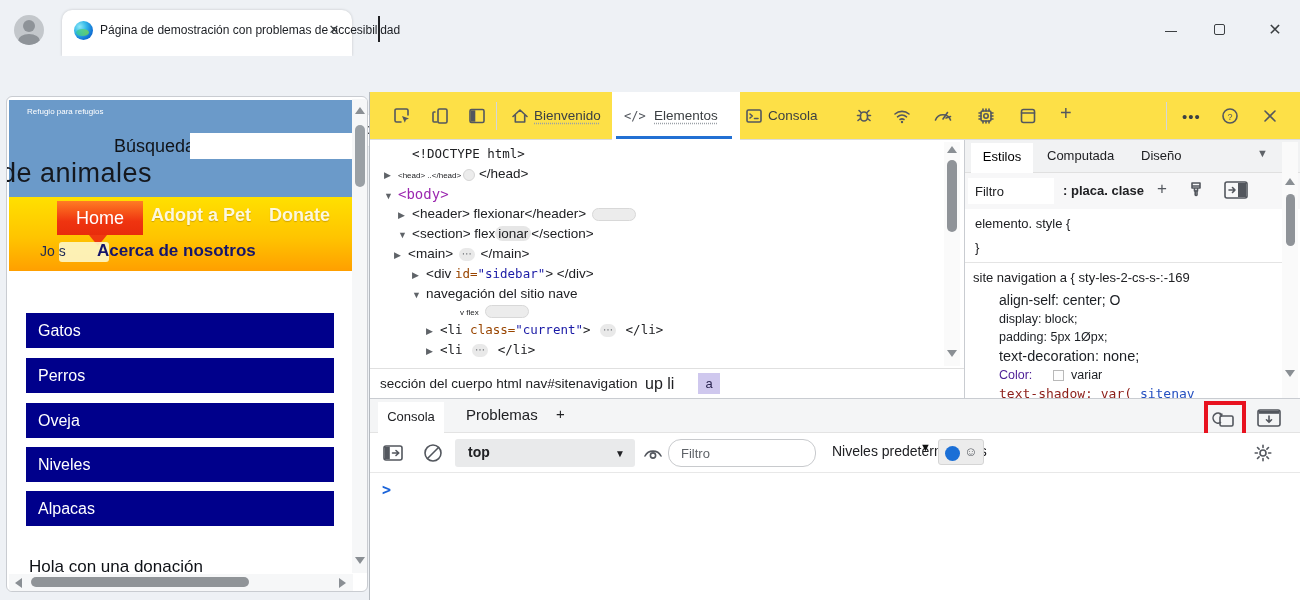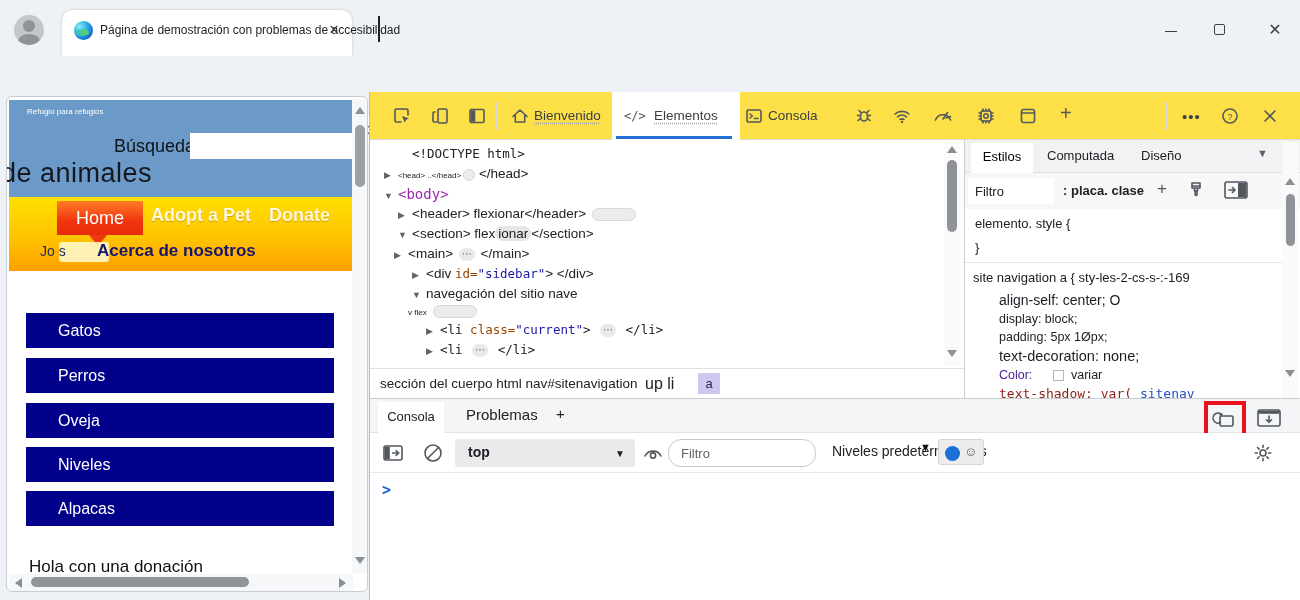--- a/index.html
+++ b/index.html
@@ -44,21 +44,21 @@
   #pg-search-input { left:181px; top:33px; width:163px; height:26px; background:#fff; border:none; }
   #pg-bigtitle { left:-8px; top:58px; font-size:27px; color:#15181e; letter-spacing:.5px; }
   #pg-nav { left:2px; top:100px; width:343px; height:74px; background:linear-gradient(180deg,#ffe000 0%, #ffc400 55%, #ff9f00 100%); }
   #pg-home { left:48px; top:4px; width:86px; height:34px; background:linear-gradient(180deg,#ff7c24 0%, #ef3410 60%, #e82c0c 100%); color:#fff; font-size:18px; text-align:center; line-height:34px; }
   #pg-home-tip { left:80px; top:38px; width:0; height:0; border-left:9px solid transparent; border-right:9px solid transparent; border-top:11px solid #ef3a10; }
   .pg-navlink { top:8px; font-size:18px; color:#fdf8dc; text-shadow:0 1px 1px rgba(120,80,0,.35); font-weight:bold; }
   #pg-nav-adopt { left:142px; } #pg-nav-donate { left:260px; }
   #pg-jos-chip { left:50px; top:45px; width:50px; height:20px; background:#fdf7c8; border-radius:3px; opacity:.9; }
   #pg-jos { left:31px; top:46px; font-size:14px; color:#1d2a56; }
   #pg-about { left:88px; top:44px; font-size:17px; font-weight:bold; color:#15156b; }
-  .pg-btn { left:19px; width:308px; height:35px; background:#00008b; color:#fff; font-size:16px; line-height:35px; padding-left:32px; }
+  .pg-btn { left:19px; width:308px; height:35px; background:#00008b; color:#fff; font-size:16px; line-height:35px; padding-left:12px; }
   #pg-footer { left:22px; top:460px; font-size:17px; color:#0e1116; }
   
   .sb-arrow { width:0; height:0; position:absolute; }
   #pg-vsb { left:345px; top:2px; width:16px; height:474px; background:#f6f7f8; }
   #pg-vsb .up { left:3px; top:8px; border-left:5px solid transparent; border-right:5px solid transparent; border-bottom:7px solid #8a8f94; }
   #pg-vsb .thumb { position:absolute; left:3px; top:26px; width:10px; height:62px; background:#9aa0a5; border-radius:5px; }
   #pg-vsb .down { left:3px; top:458px; border-left:5px solid transparent; border-right:5px solid transparent; border-top:7px solid #8a8f94; }
   #pg-hsb { left:2px; top:477px; width:344px; height:17px; background:#f6f7f8; }
   #pg-hsb .left { left:6px; top:4px; border-top:5px solid transparent; border-bottom:5px solid transparent; border-right:7px solid #8a8f94; }
   #pg-hsb .thumb { position:absolute; left:22px; top:3px; width:218px; height:10px; background:#909498; border-radius:5px; }
@@ -328,21 +328,21 @@
 
     <div id="dom-tree" class="abs">
         <div class="dom-row" style="padding-left: 28px;"><span class="dom-arrow"></span><span class="seg-mono">&lt;!DOCTYPE html&gt;</span></div>
         <div class="dom-row" style="padding-left: 14px;"><span class="dom-arrow">▶</span><span class="seg-tiny">&lt;head&gt; ..&lt;/head&gt;</span><span class="seg-dot"></span><span class="seg-sans"> &lt;/head&gt;</span></div>
         <div class="dom-row" style="padding-left: 14px;"><span class="dom-arrow">▼</span><span class="seg-tag">&lt;body&gt;</span></div>
         <div class="dom-row" style="padding-left: 28px;"><span class="dom-arrow">▶</span><span class="seg-sans">&lt;header&gt; flexionar&lt;/header&gt;</span><span class="seg-pill"></span></div>
         <div class="dom-row" style="padding-left: 28px;"><span class="dom-arrow">▼</span><span class="seg-sans">&lt;section&gt; flex</span><span class="seg-hl">ionar</span><span class="seg-sans">&lt;/section&gt;</span></div>
         <div class="dom-row" style="padding-left: 24px;"><span class="dom-arrow">▶</span><span class="seg-sans">&lt;main&gt; </span><span class="seg-badge">⋯</span><span class="seg-sans"> &lt;/main&gt;</span></div>
         <div class="dom-row" style="padding-left: 42px;"><span class="dom-arrow">▶</span><span class="seg-sans">&lt;div </span><span class="seg-attr">id=</span><span class="seg-val">"sidebar"</span><span class="seg-sans">&gt; &lt;/div&gt;</span></div>
         <div class="dom-row" style="padding-left: 42px;"><span class="dom-arrow">▼</span><span class="seg-sans">navegación del sitio nave</span></div>
-        <div class="dom-row tiny-row" style="padding-left: 24px;"><span class="dom-arrow"></span><span class="seg-tiny">v flex</span><span class="seg-pill"></span></div>
+        <div class="dom-row tiny-row" style="padding-left: 76px;"><span class="dom-arrow"></span><span class="seg-tiny">v flex</span><span class="seg-pill"></span></div>
         <div class="dom-row" style="padding-left: 56px;"><span class="dom-arrow">▶</span><span class="seg-mono">&lt;li </span><span class="seg-attr">class=</span><span class="seg-val">"current"</span><span class="seg-mono">&gt; </span><span class="seg-badge">⋯</span><span class="seg-mono"> &lt;/li&gt;</span></div>
         <div class="dom-row" style="padding-left: 56px;"><span class="dom-arrow">▶</span><span class="seg-mono">&lt;li </span><span class="seg-badge">⋯</span><span class="seg-mono"> &lt;/li&gt;</span></div>
       </div>
     <div id="dom-vsb" class="abs">
       <div class="sb-arrow up"></div>
       <div class="thumb"></div>
       <div class="sb-arrow down"></div>
     </div>
 
     <div id="crumbs" class="abs">

